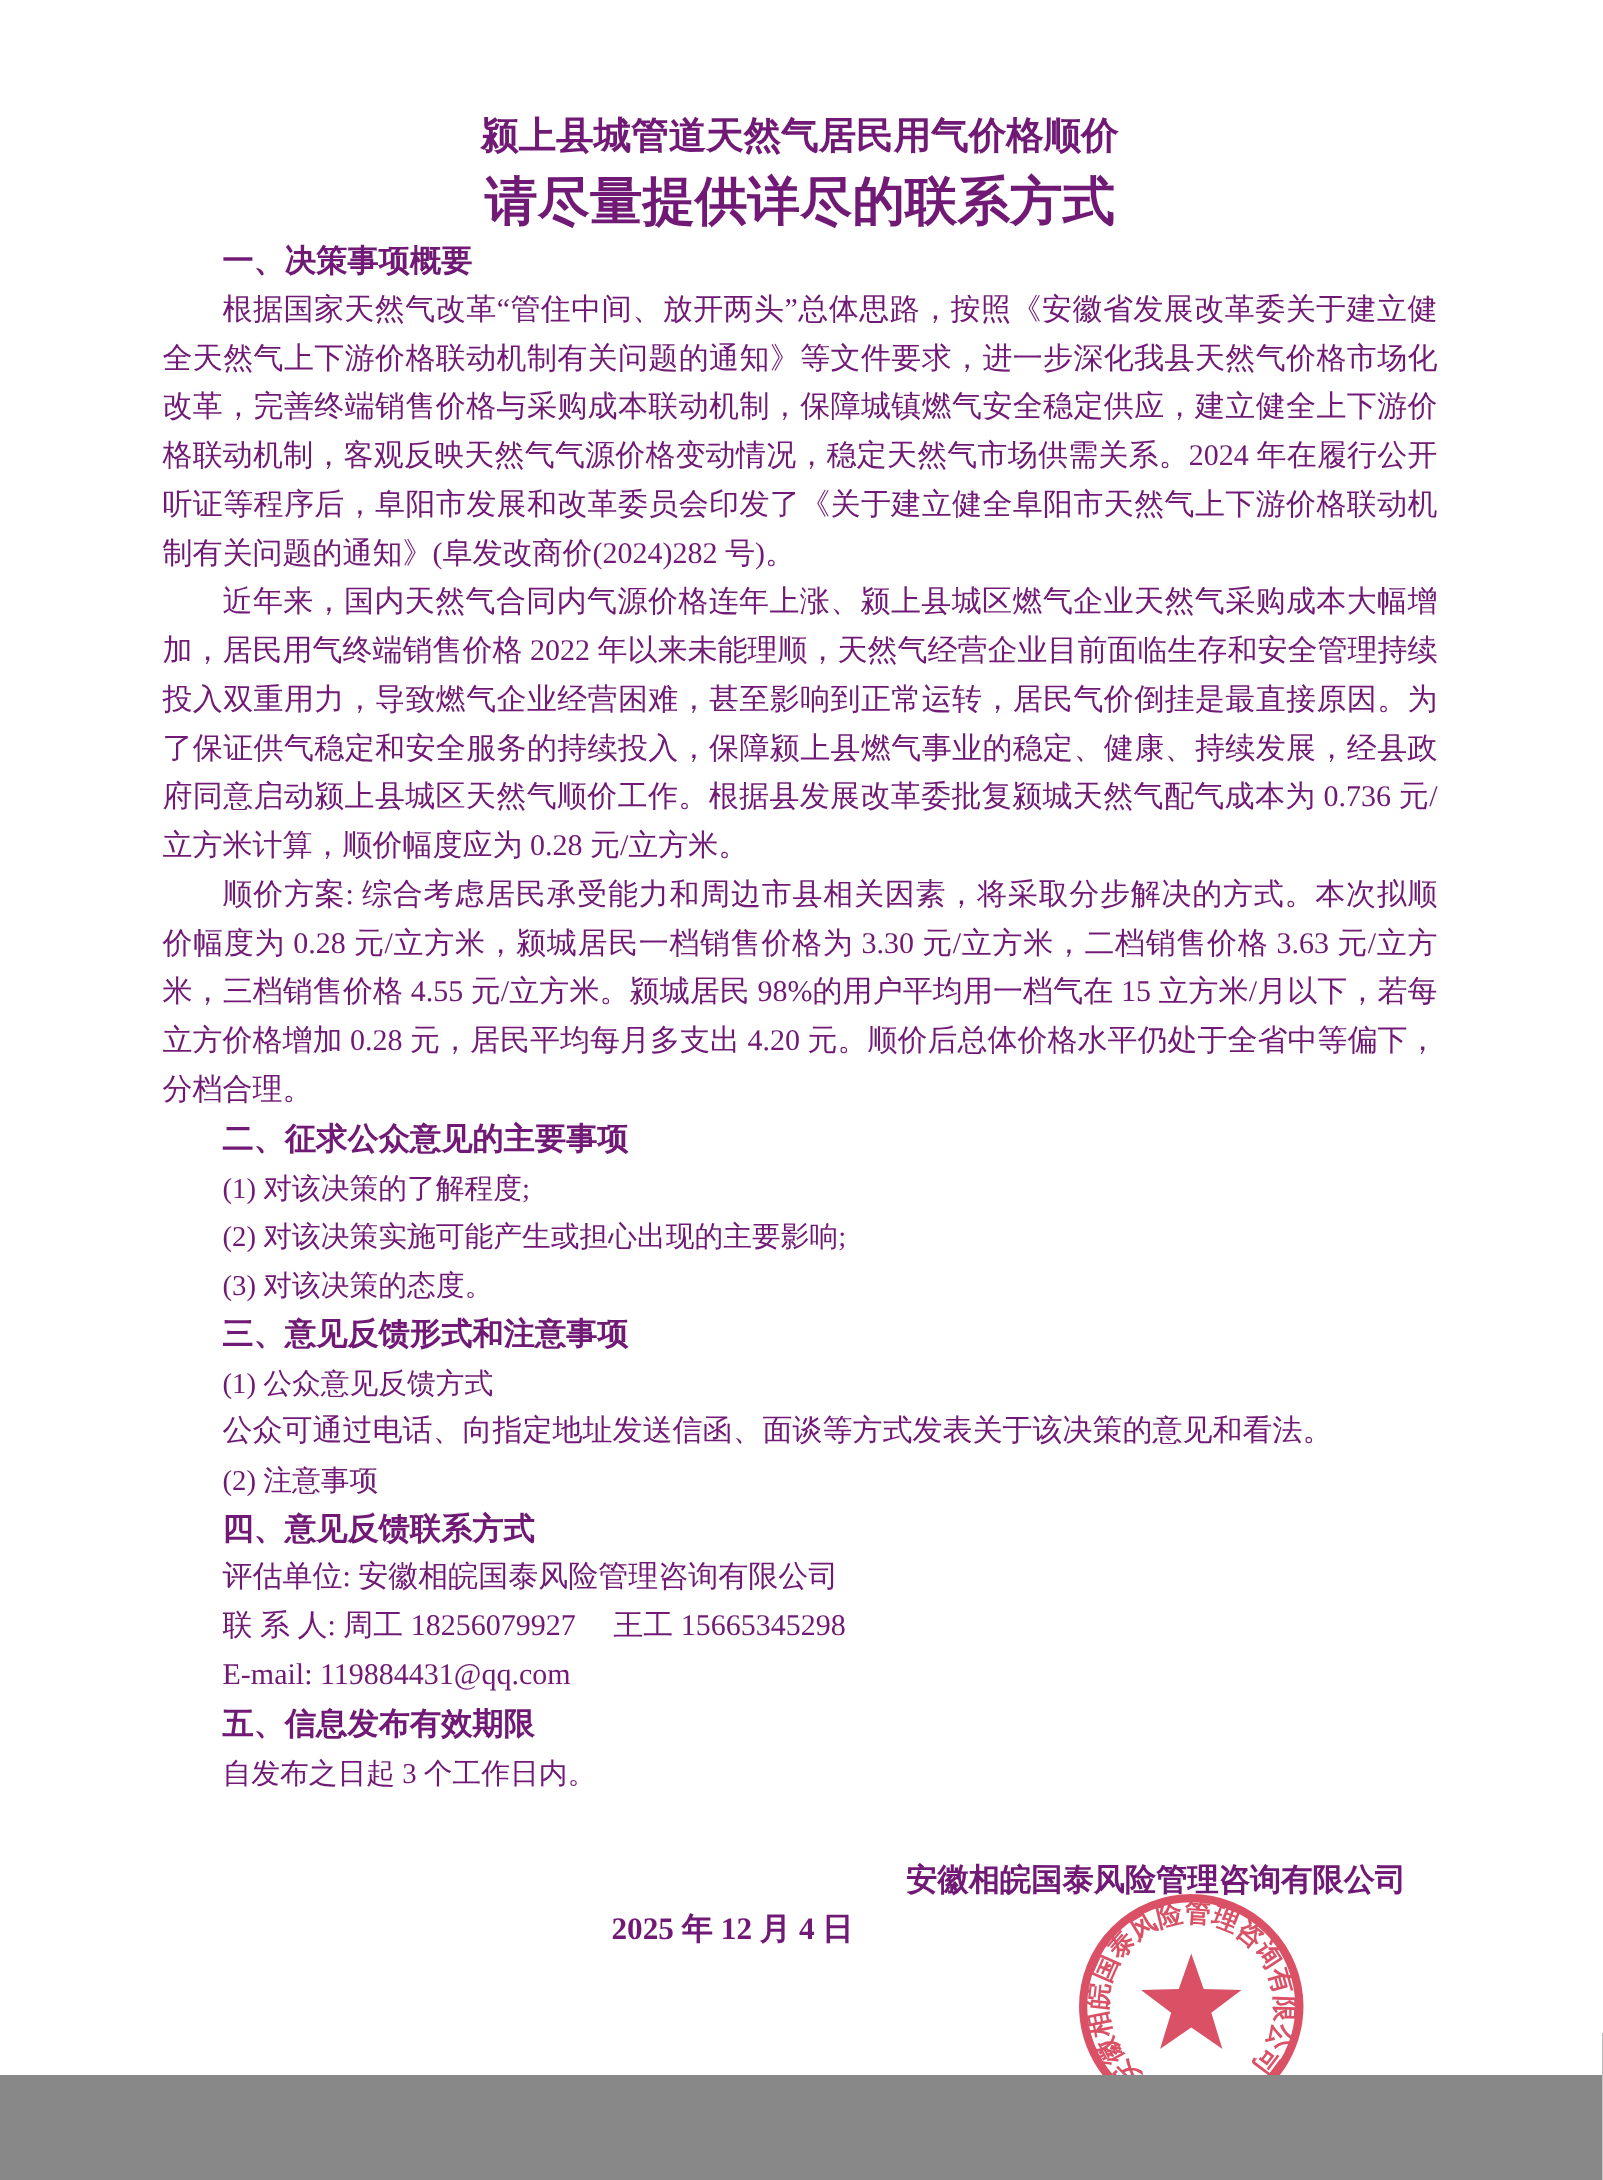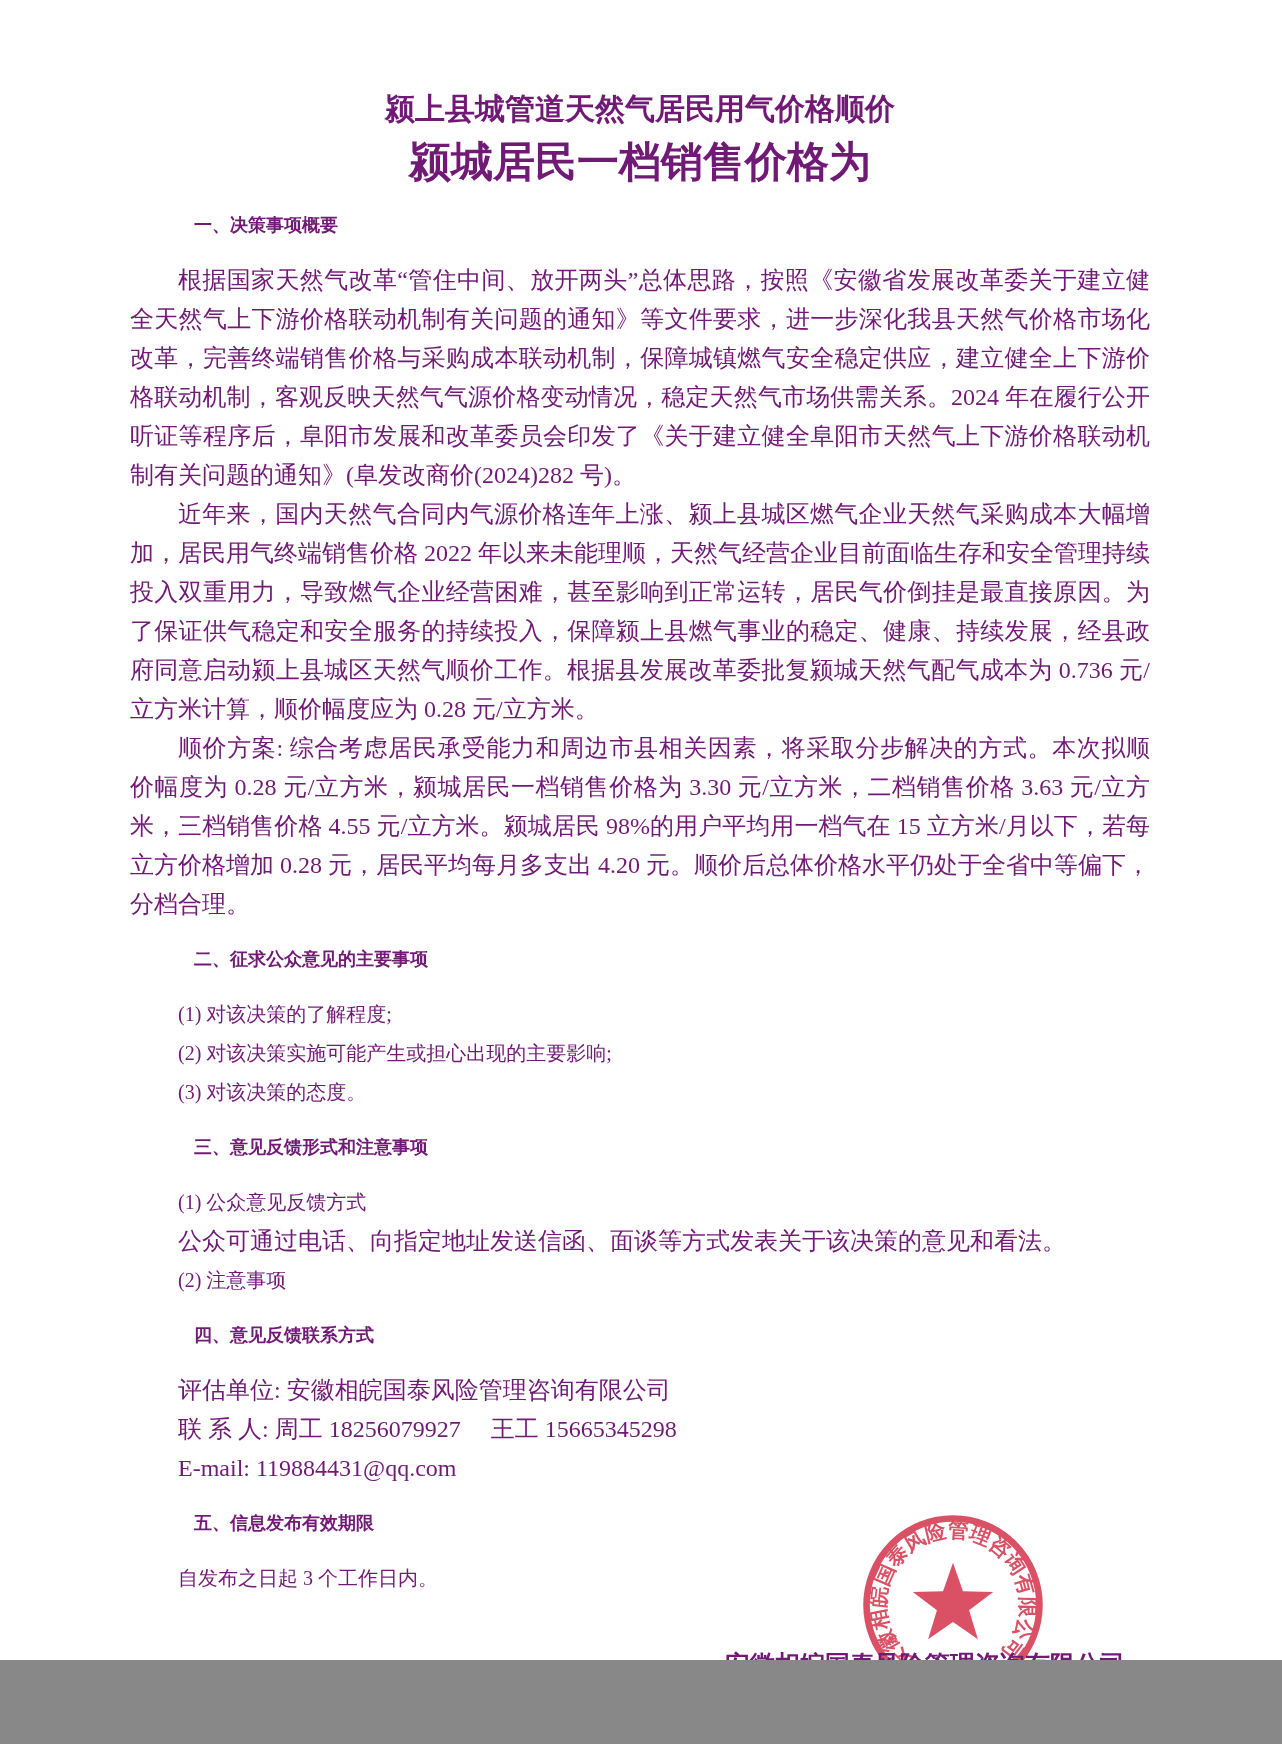--- a/index.html
+++ b/index.html
@@ -26,38 +26,38 @@
     line-height: 38px;
     font-weight: bold;
   }
   .title-2 {
     margin: 6px 0 0 0;
     font-size: 42px;
     line-height: 56px;
     font-weight: bold;
   }
   .section-heading {
-    margin: 16px;
-    font-size: 18px;
+    margin: 0;
+    font-size: 25px;
     line-height: 39px;
     font-weight: bold;
     text-indent: 48px;
     font-family: "Liberation Sans", "DejaVu Sans", sans-serif;
   }
   .content > .section-heading:first-child { margin-top: 62px; }
   .para {
     margin: 0;
     font-size: 24px;
     line-height: 39px;
     text-indent: 48px;
     text-align: justify;
   }
   .item {
     margin: 0;
-    font-size: 20px;
+    font-size: 23px;
     line-height: 39px;
     text-indent: 48px;
   }
   .contact {
     margin: 0;
     font-size: 24px;
     line-height: 39px;
     text-indent: 48px;
     font-weight: normal;
   }
@@ -89,21 +89,21 @@
 </style>
 </head>
 <body>
 
 <div class="page">
 
   <div class="content">
 
     <header>
       <h1 class="title-1">颍上县城管道天然气居民用气价格顺价</h1>
-      <h1 class="title-2">颍城居民一档销售价格为</h1>
+      <h1 class="title-2">请尽量提供详尽的联系方式</h1>
     </header>
 
     <h2 class="section-heading">一、决策事项概要</h2>
     <p class="para">根据国家天然气改革“管住中间、放开两头”总体思路，按照《安徽省发展改革委关于建立健全天然气上下游价格联动机制有关问题的通知》等文件要求，进一步深化我县天然气价格市场化改革，完善终端销售价格与采购成本联动机制，保障城镇燃气安全稳定供应，建立健全上下游价格联动机制，客观反映天然气气源价格变动情况，稳定天然气市场供需关系。2024 年在履行公开听证等程序后，阜阳市发展和改革委员会印发了《关于建立健全阜阳市天然气上下游价格联动机制有关问题的通知》(阜发改商价(2024)282 号)。</p>
     <p class="para">近年来，国内天然气合同内气源价格连年上涨、颍上县城区燃气企业天然气采购成本大幅增加，居民用气终端销售价格 2022 年以来未能理顺，天然气经营企业目前面临生存和安全管理持续投入双重用力，导致燃气企业经营困难，甚至影响到正常运转，居民气价倒挂是最直接原因。为了保证供气稳定和安全服务的持续投入，保障颍上县燃气事业的稳定、健康、持续发展，经县政府同意启动颍上县城区天然气顺价工作。根据县发展改革委批复颍城天然气配气成本为 0.736 元/立方米计算，顺价幅度应为 0.28 元/立方米。</p>
     <p class="para">顺价方案: 综合考虑居民承受能力和周边市县相关因素，将采取分步解决的方式。本次拟顺价幅度为 0.28 元/立方米，颍城居民一档销售价格为 3.30 元/立方米，二档销售价格 3.63 元/立方米，三档销售价格 4.55 元/立方米。颍城居民 98%的用户平均用一档气在 15 立方米/月以下，若每立方价格增加 0.28 元，居民平均每月多支出 4.20 元。顺价后总体价格水平仍处于全省中等偏下，分档合理。</p>
 
     <h2 class="section-heading">二、征求公众意见的主要事项</h2>
     <p class="item">(1) 对该决策的了解程度;</p>
     <p class="item">(2) 对该决策实施可能产生或担心出现的主要影响;</p>

